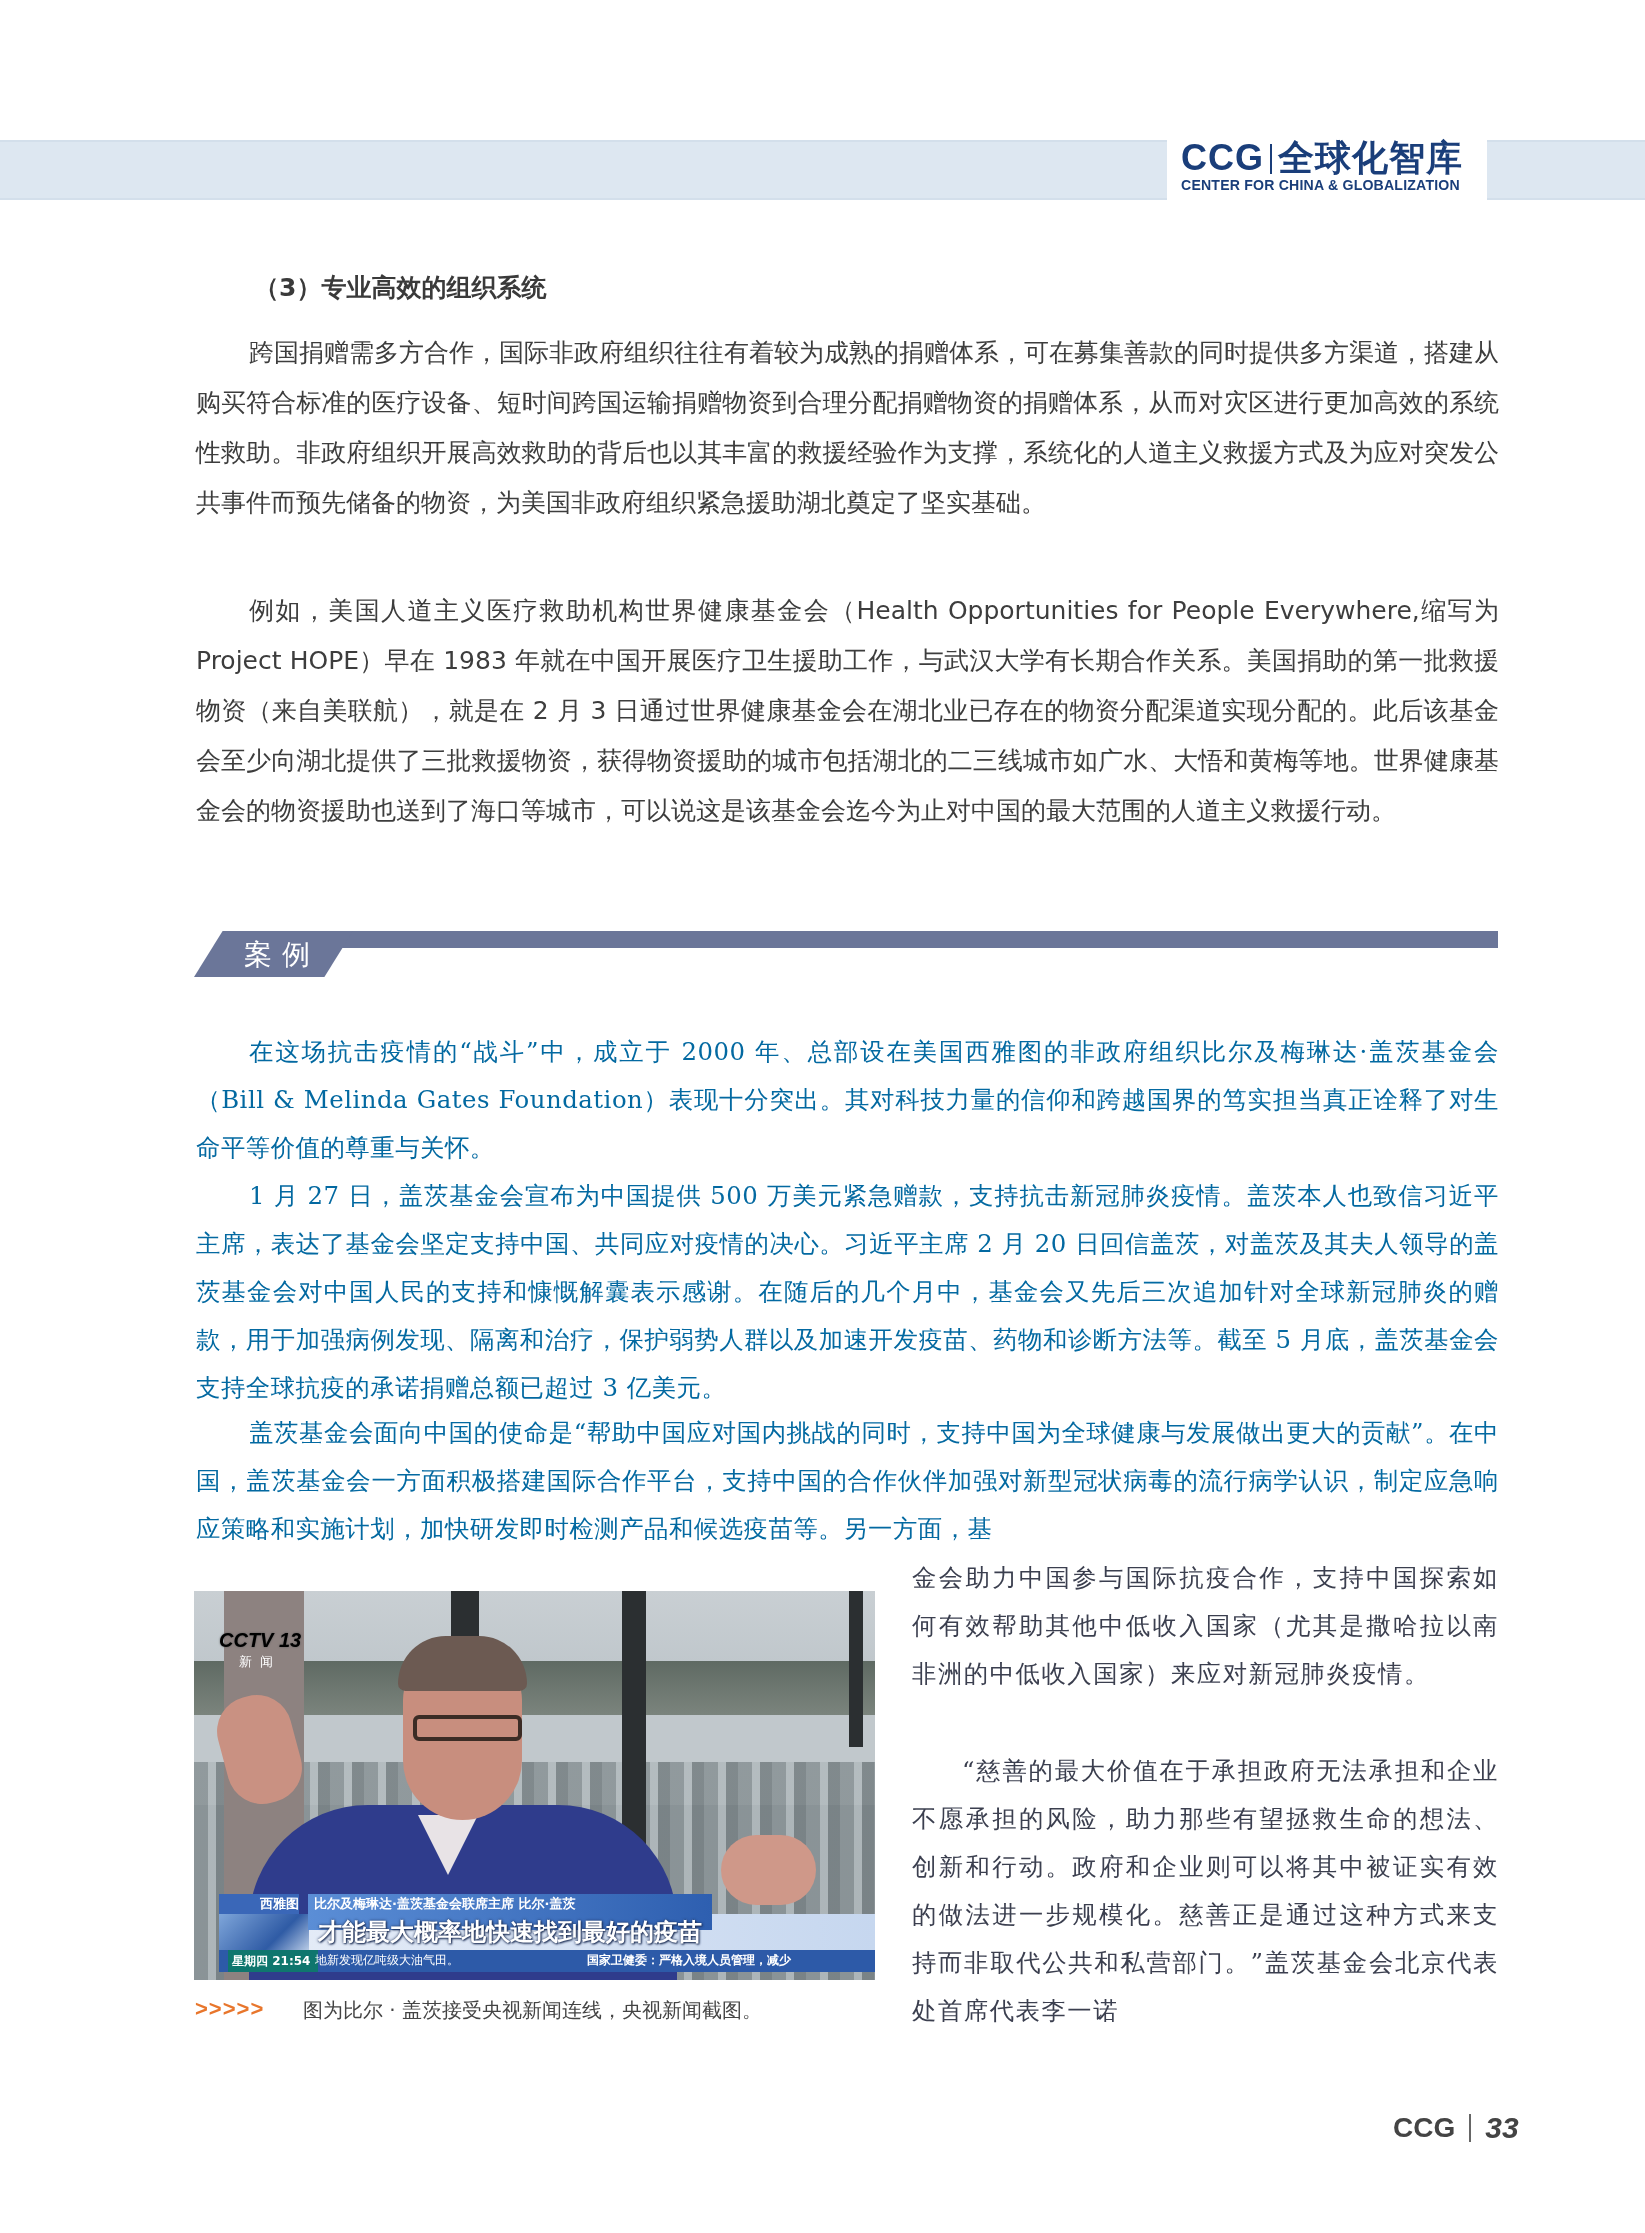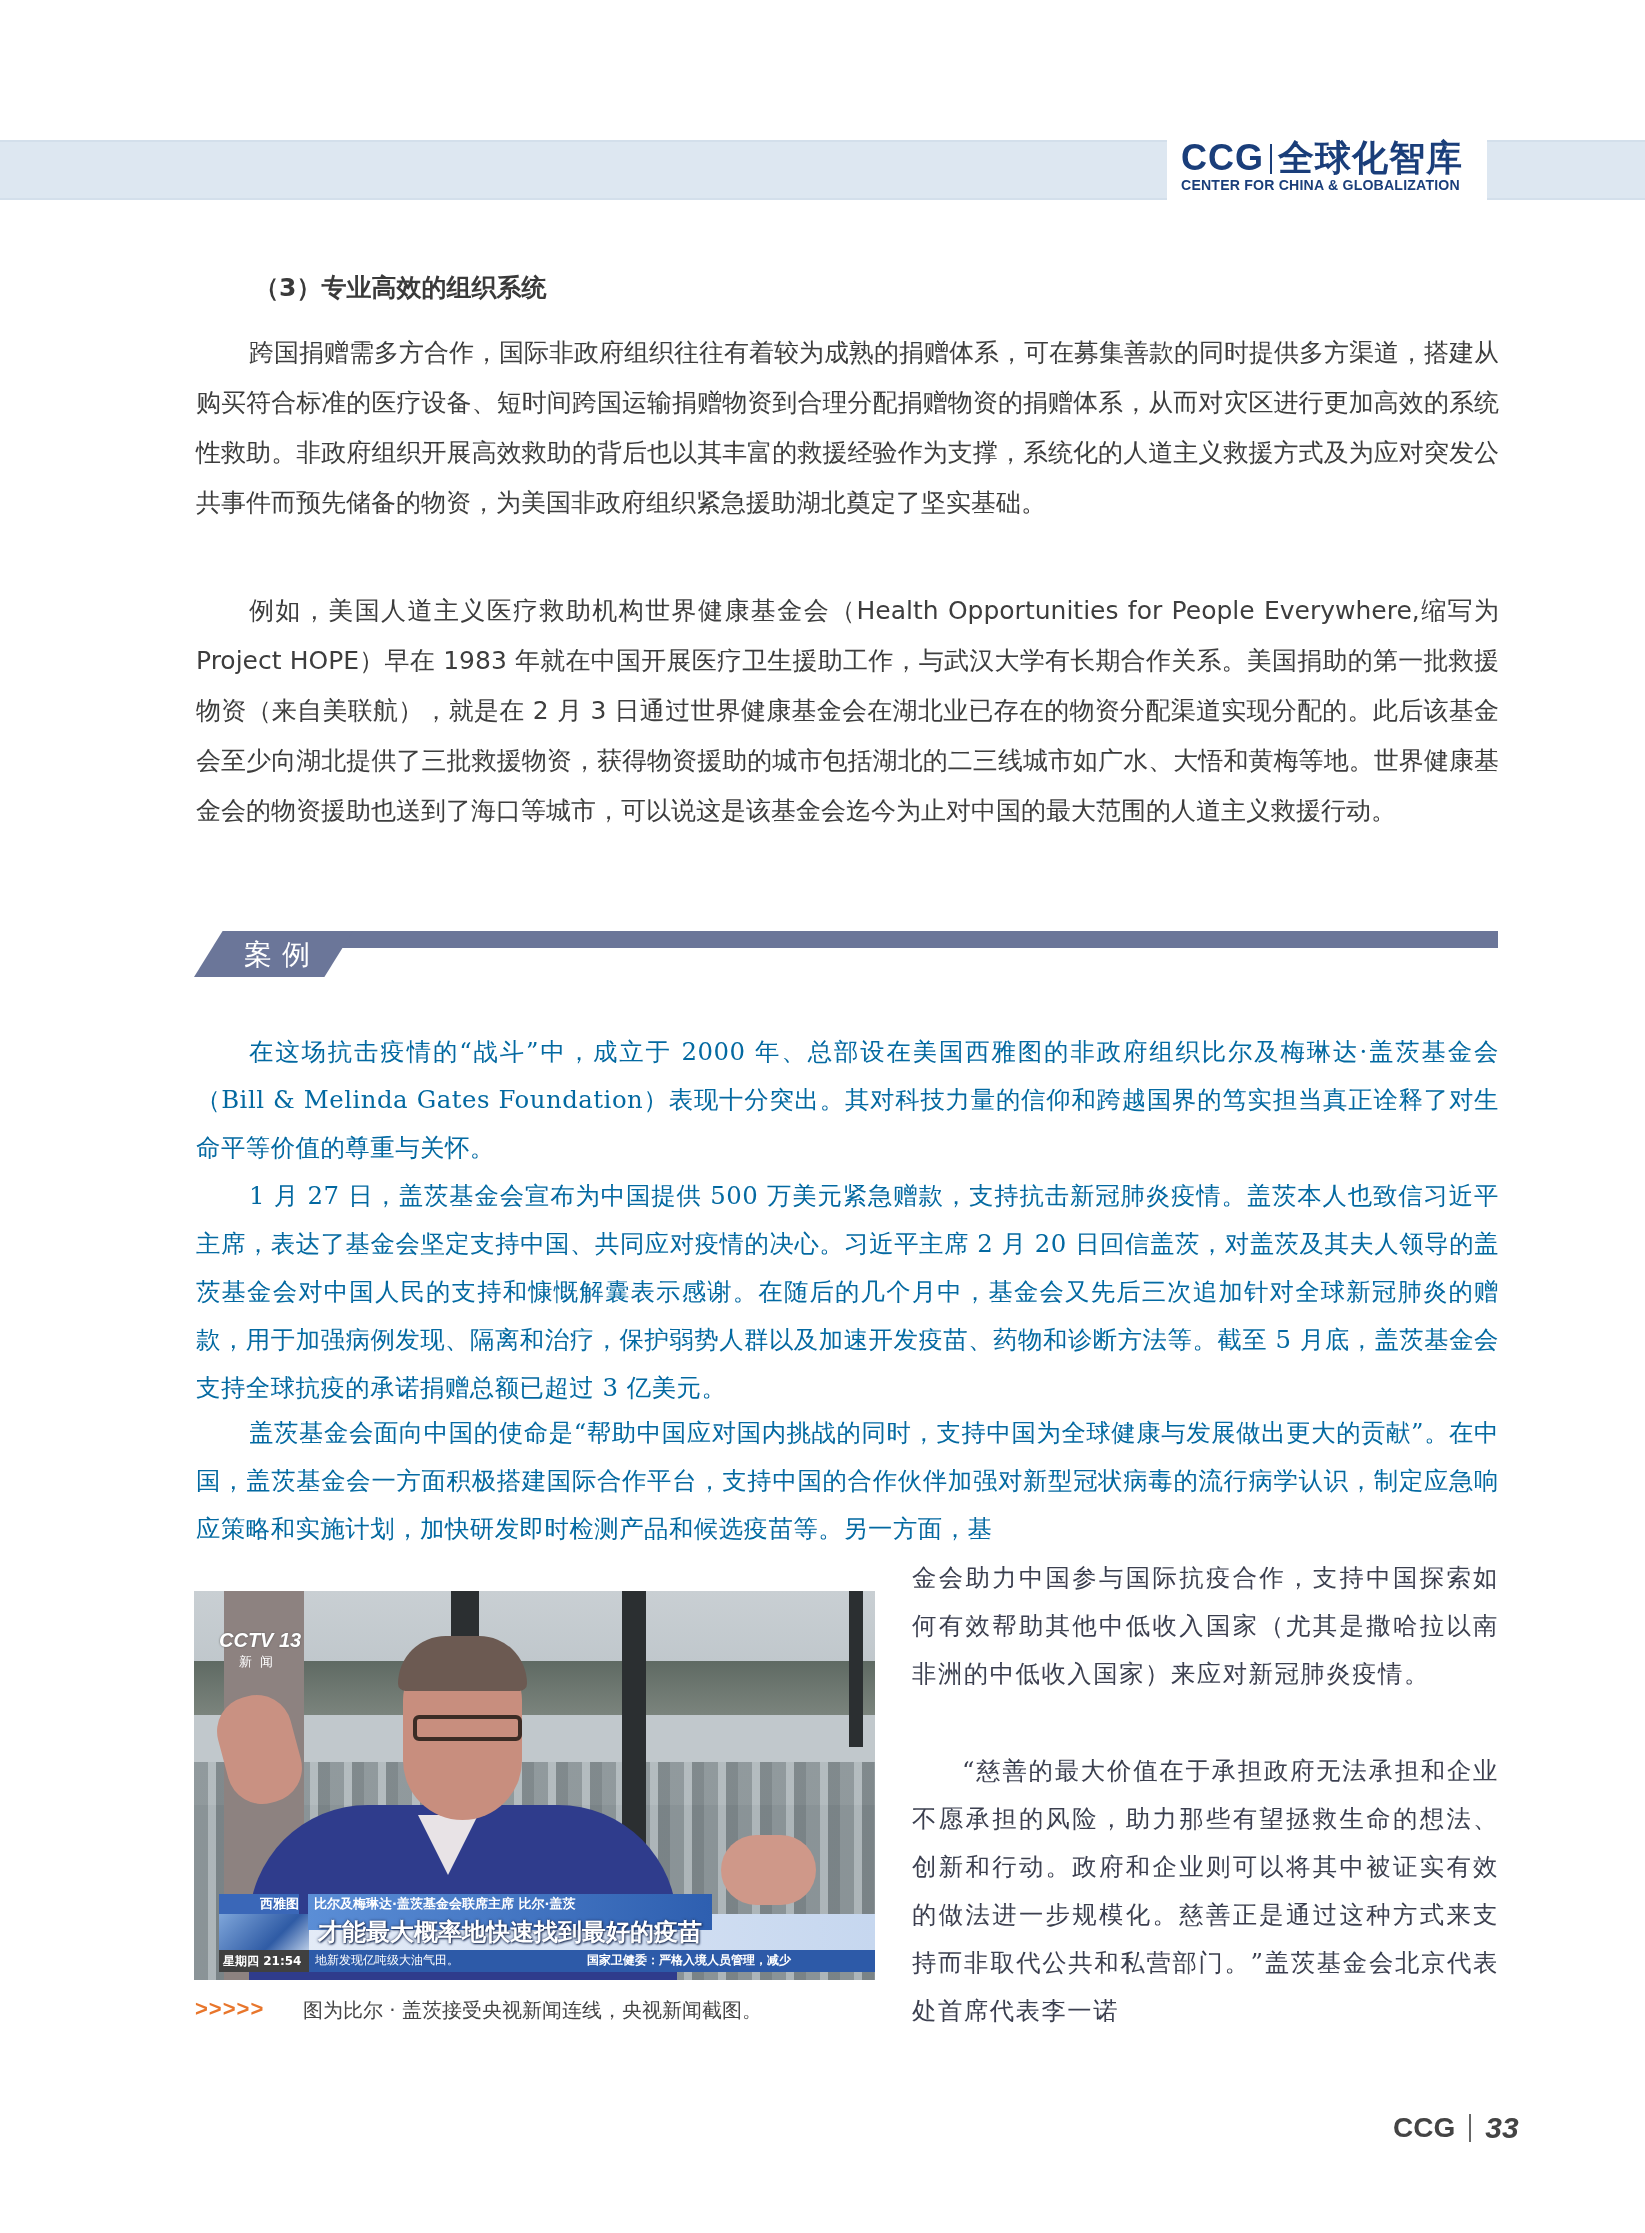--- a/index.html
+++ b/index.html
@@ -30,30 +30,30 @@
   .ph-frame1 { position:absolute; left:257px; top:0; width:28px; height:80%; background:#2b2f31; }
   .ph-frame2 { position:absolute; left:428px; top:0; width:24px; height:80%; background:#2b2f31; }
   .ph-frame3 { position:absolute; left:655px; top:0; width:14px; height:40%; background:#2b2f31; }
   .ph-body { position:absolute; left:55px; top:214px; width:428px; height:199px; background:#2f3c8c; border-radius:119px 119px 0 0; }
   .ph-collar { position:absolute; left:224px; top:224px; width:60px; height:60px; background:#e8e3e6; clip-path:polygon(0 0,100% 0,50% 100%); }
   .ph-head { position:absolute; left:209px; top:55px; width:119px; height:174px; background:#c88e7e; border-radius:55px 55px 60px 60px; }
   .ph-hair { position:absolute; left:204px; top:45px; width:129px; height:55px; background:#6c5a52; border-radius:65px 65px 10px 10px; }
   .ph-glasses { position:absolute; left:219px; top:124px; width:109px; height:26px; border:4px solid #3b2c25; border-radius:6px; box-sizing:border-box; }
   .ph-hand1 { position:absolute; left:28px; top:104px; width:75px; height:109px; background:#c99182; border-radius:35px; transform:rotate(-15deg); }
   .ph-hand2 { position:absolute; left:527px; top:244px; width:95px; height:70px; background:#cf9889; border-radius:35px; }
-  .ph-logo { position:absolute; left:25px; top:38px; font-family:"Liberation Sans", sans-serif; font-weight:bold; font-style:italic; font-size:20px; color:#ffffff; text-shadow:0 0 2px #555; }
+  .ph-logo { position:absolute; left:25px; top:38px; font-family:"Liberation Sans", sans-serif; font-weight:bold; font-style:italic; font-size:20px; color:#000000; text-shadow:0 0 2px #555; }
   .ph-logo-sub { position:absolute; left:45px; top:62px; font-size:13px; color:#ffffff; letter-spacing:8px; }
   .ph-lower { position:absolute; left:0; top:303px; width:100%; height:86px; }
   .ph-loc { position:absolute; left:25px; top:0; width:80px; height:20px; background:#3a67b8; color:#fff; font-size:13px; text-align:right; line-height:20px; font-weight:bold; }
   .ph-name { position:absolute; left:114px; top:0; width:398px; height:36px; background:linear-gradient(90deg,#5b8ed6,#2e5fb0); color:#fff; font-size:13px; line-height:20px; padding-left:6px; font-weight:bold; }
   .ph-headline-bg { position:absolute; left:25px; top:20px; width:656px; height:36px; background:linear-gradient(90deg,#e8eef8,#c6d7ef); }
   .ph-art { position:absolute; left:25px; top:20px; width:90px; height:46px; background:linear-gradient(135deg,#7fa6da,#2f5ba5 60%,#d6e3f4); }
   .ph-headline { position:absolute; left:124px; top:22px; font-size:24px; font-weight:bold; color:#ffffff; text-shadow:0 0 3px #1d2f56, 1px 1px 2px #1d2f56; white-space:nowrap; }
   .ph-ticker { position:absolute; left:25px; top:56px; width:656px; height:22px; background:#2d5aa8; }
-  .ph-day { position:absolute; left:25px; top:56px; width:90px; height:22px; background:#404040; color:#fff; font-size:12px; line-height:22px; padding-left:4px; font-weight:bold; white-space:nowrap; box-sizing:border-box; }
+  .ph-day { position:absolute; left:34px; top:56px; width:90px; height:22px; background:#0f766e; color:#fff; font-size:12px; line-height:22px; padding-left:4px; font-weight:bold; white-space:nowrap; box-sizing:border-box; }
   .ph-ticker-text { position:absolute; left:121px; top:58px; font-size:12px; color:#fff; white-space:nowrap; }
   .ph-ticker-text2 { position:absolute; left:393px; top:58px; font-size:12px; color:#ffffff; white-space:nowrap; font-weight:bold; }
 
   .caption-arrows { position:absolute; left:195px; top:1996px; font-family:"Liberation Sans", sans-serif; font-size:22px; color:#e8762c; letter-spacing:1px; font-weight:bold; }
   .caption-text { position:absolute; left:303px; top:1997px; font-size:20px; color:#444; }
 
   .footer { position:absolute; left:1393px; top:2111px; white-space:nowrap; }
   .footer-logo { font-family:"Liberation Sans", sans-serif; font-weight:bold; font-size:28px; color:#444; vertical-align:middle; }
   .footer-sep { display:inline-block; width:2px; height:28px; background:#666; margin:0 14px; vertical-align:middle; }
   .footer-page { font-family:"Liberation Sans", sans-serif; font-weight:bold; font-style:italic; font-size:30px; color:#444; vertical-align:middle; }

